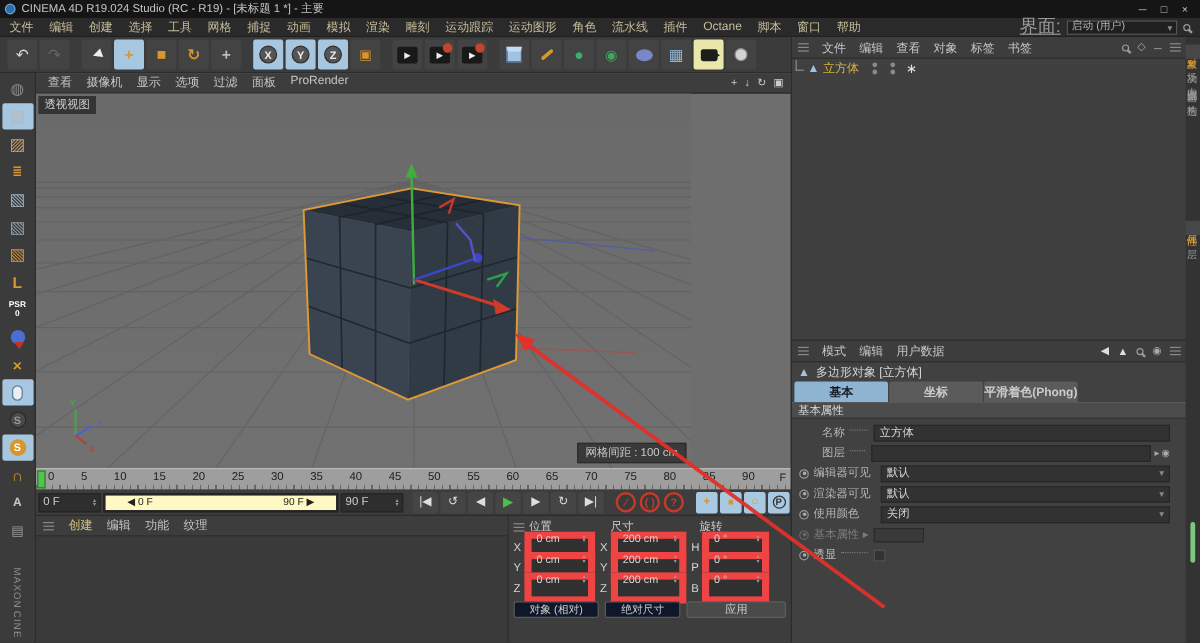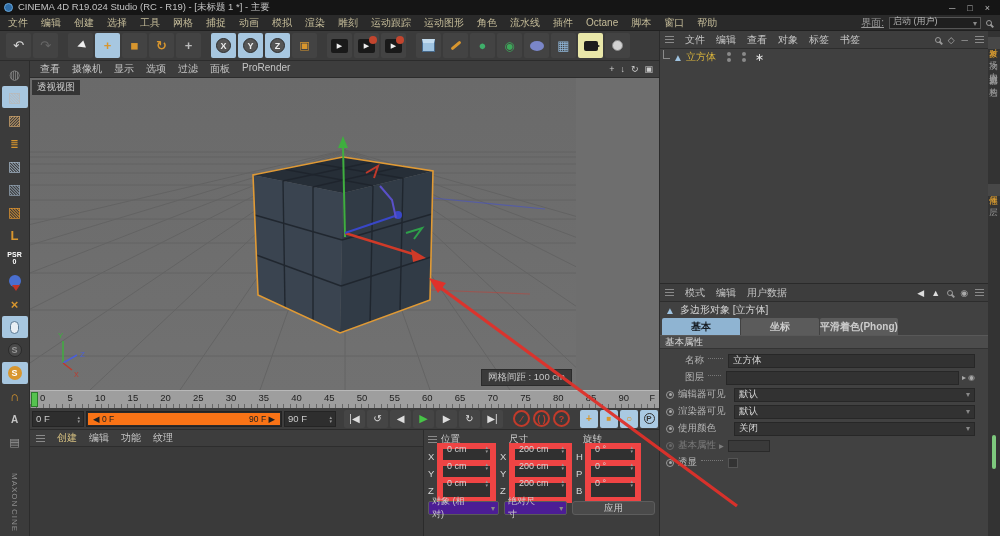--- a/index.html
+++ b/index.html
@@ -12,21 +12,21 @@
   .appicon{width:9px;height:9px;border-radius:50%;background:#2e6da8;border:1px solid #6aa7d8;margin-right:5px;flex:0 0 auto;}
   .titlebar .title{flex:1;white-space:nowrap;overflow:hidden;}
   .winctl{display:flex;gap:12px;padding-right:6px;font-size:9px;color:#bbb;}
   .winctl span{cursor:default;}
 
   
   .menubar{position:absolute;left:0;top:15px;width:1000px;height:16px;background:#2a2a2a;display:flex;align-items:center;border-bottom:1px solid #202020;}
   .menubar ul{display:flex;list-style:none;margin:0;padding:0 0 0 8px;gap:13px;align-items:center;}
   .menubar li{font-size:10px;color:#c6bd9a;white-space:nowrap;cursor:default;}
   .iface{margin-left:auto;display:flex;align-items:center;gap:5px;padding-right:8px;}
-  .iface .lbl{font-size:10px;color:#999;text-decoration:underline;}
+  .iface .lbl{font-size:15px;color:#999;text-decoration:underline;}
   .iface-select{width:92px;height:12px;background:#1f1f1f;border:1px solid #555;display:flex;align-items:flex-end;font-size:9px;color:#b5b5b5;padding:0 3px;}
   .iface-select i{flex:1;white-space:nowrap;overflow:hidden;}
   .caret{color:#888;font-size:8px;}
   .mag{width:6px;height:6px;border:1.5px solid #9a9a9a;border-radius:50%;position:relative;display:inline-block;}
   .mag::after{content:'';position:absolute;width:4px;height:1.5px;background:#9a9a9a;transform:rotate(45deg);right:-3px;bottom:-2px;}
 
   
   .toolbar{position:absolute;left:0;top:31px;width:1000px;height:30px;background:#3b3b3b;border-bottom:1px solid #2c2c2c;display:flex;align-items:center;padding-left:6px;}
   .tb{width:25px;height:25px;background:#434343;border-radius:2px;margin-right:2px;display:flex;align-items:center;justify-content:center;font-size:13px;color:#d8d8d8;position:relative;flex:0 0 auto;}
   .tb.dis{color:#666;}
@@ -77,21 +77,21 @@
   .tickmarks{position:absolute;left:0;bottom:0;width:100%;height:4px;background:repeating-linear-gradient(to right,rgba(0,0,0,.35) 0 1px,transparent 1px 6.5px);}
   .playhead{position:absolute;left:1px;top:1px;width:7px;height:15px;background:#55c34f;border:1px solid #2c7a2c;z-index:2;}
   .unitF{position:absolute;right:4px;top:2px;font-size:9px;color:#1e1e1e;}
 
   
   .transport{position:absolute;left:30px;top:408px;width:629px;height:22px;background:#3d3d3d;display:flex;align-items:center;padding:0 2px;border-bottom:1px solid #2b2b2b;}
   .ffld{width:52px;height:16px;background:#2e2e2e;border:1px solid #242424;display:flex;align-items:center;font-size:9.5px;color:#ccc;padding:0 3px;flex:0 0 auto;}
   .ffld .v{flex:1;}
   .spin{display:flex;flex-direction:column;font-size:5px;line-height:4px;color:#999;}
   .pslider{width:196px;height:16px;background:#2a2a2a;border:1px solid #222;margin:0 2px;flex:0 0 auto;position:relative;}
-  .pbar{position:absolute;inset:1px;background:#f97316;display:flex;align-items:center;justify-content:space-between;font-size:8.5px;color:#222;padding:0 5px;}
+  .pbar{position:absolute;inset:1px;background:#fef9c3;display:flex;align-items:center;justify-content:space-between;font-size:8.5px;color:#222;padding:0 18px;}
   .tbt{width:21px;height:18px;background:#454545;border-radius:2px;margin-left:2px;display:flex;align-items:center;justify-content:center;font-size:10px;color:#ddd;flex:0 0 auto;}
   .tbt .grn{color:#47c447;font-size:11px;}
   .rec{width:17px;height:17px;border-radius:50%;border:2px solid #c23b2b;color:#c23b2b;font-size:9px;font-weight:bold;display:flex;align-items:center;justify-content:center;margin-left:3px;background:#3a3a3a;flex:0 0 auto;}
   .kf{width:18px;height:18px;background:#a9c9e2;border-radius:2px;margin-left:2px;display:flex;align-items:center;justify-content:center;font-size:10px;color:#d8962e;font-weight:bold;flex:0 0 auto;}
   .kf.gray{background:#454545;color:#cfcfcf;}
   .kf .pcir{width:11px;height:11px;border-radius:50%;border:1.5px solid #333;color:#333;font-size:8px;display:flex;align-items:center;justify-content:center;}
   .film{width:14px;height:16px;background:#4a4a4a;border:1px solid #2c2c2c;margin-left:8px;display:flex;flex-direction:column;justify-content:space-evenly;padding:0 2px;flex:0 0 auto;}
   .film i{height:2px;background:#d8962e;}
 
   
@@ -110,21 +110,21 @@
   .chead b:nth-of-type(1){width:68px;}
   .chead b:nth-of-type(2){width:74px;}
   .crow{display:flex;align-items:center;height:16px;margin-bottom:1px;}
   .clbl{width:9px;font-size:9.5px;color:#d5d5d5;flex:0 0 auto;}
   .cfld{height:14px;background:#303030;border:6px solid #ef4444;display:flex;align-items:center;font-size:9px;color:#d5d5d5;padding:0 2px 14px 4px;margin-right:4px;}
   .cfld .v{flex:1;white-space:nowrap;}
   .cfld.w1{width:59px;}
   .cfld.w2{width:63px;}
   .cfld.w3{width:56px;margin-right:0;}
   .cbot{display:flex;align-items:center;margin-top:3px;gap:5px;}
-  .cdrop{height:14px;background:#4c1d95;border:1px solid #5a5a5a;border-radius:2px;display:flex;align-items:center;font-size:9px;color:#ccc;padding:0 3px;gap:20px;}
+  .cdrop{height:14px;background:#0f172a;border:1px solid #5a5a5a;border-radius:2px;display:flex;align-items:center;font-size:9px;color:#ccc;padding:0 3px;gap:20px;flex-direction:column;}
   .capply{width:84px;height:14px;background:#4a4a4a;border:1px solid #5d5d5d;border-radius:3px;font-size:9.5px;color:#ccc;display:flex;align-items:center;justify-content:center;}
 
   
   .rightpanel{position:absolute;left:659px;top:31px;width:329px;height:505px;background:#404040;border-left:1px solid #2b2b2b;}
   .objmgr{position:absolute;left:0;top:0;width:329px;height:252px;background:#404040;}
   .pmenu{height:18px;background:#3d3d3d;border-bottom:1px solid #2d2d2d;display:flex;align-items:center;gap:11px;padding-left:5px;}
   .pmenu span.mi{font-size:10px;color:#c5c5c5;}
   .pmenu .hl{color:#d6c080;}
   .picons{margin-left:auto;display:flex;align-items:center;gap:7px;padding-right:5px;color:#aaa;font-size:9px;}
   .objrow{display:flex;align-items:center;height:16px;padding-left:3px;gap:3px;}

